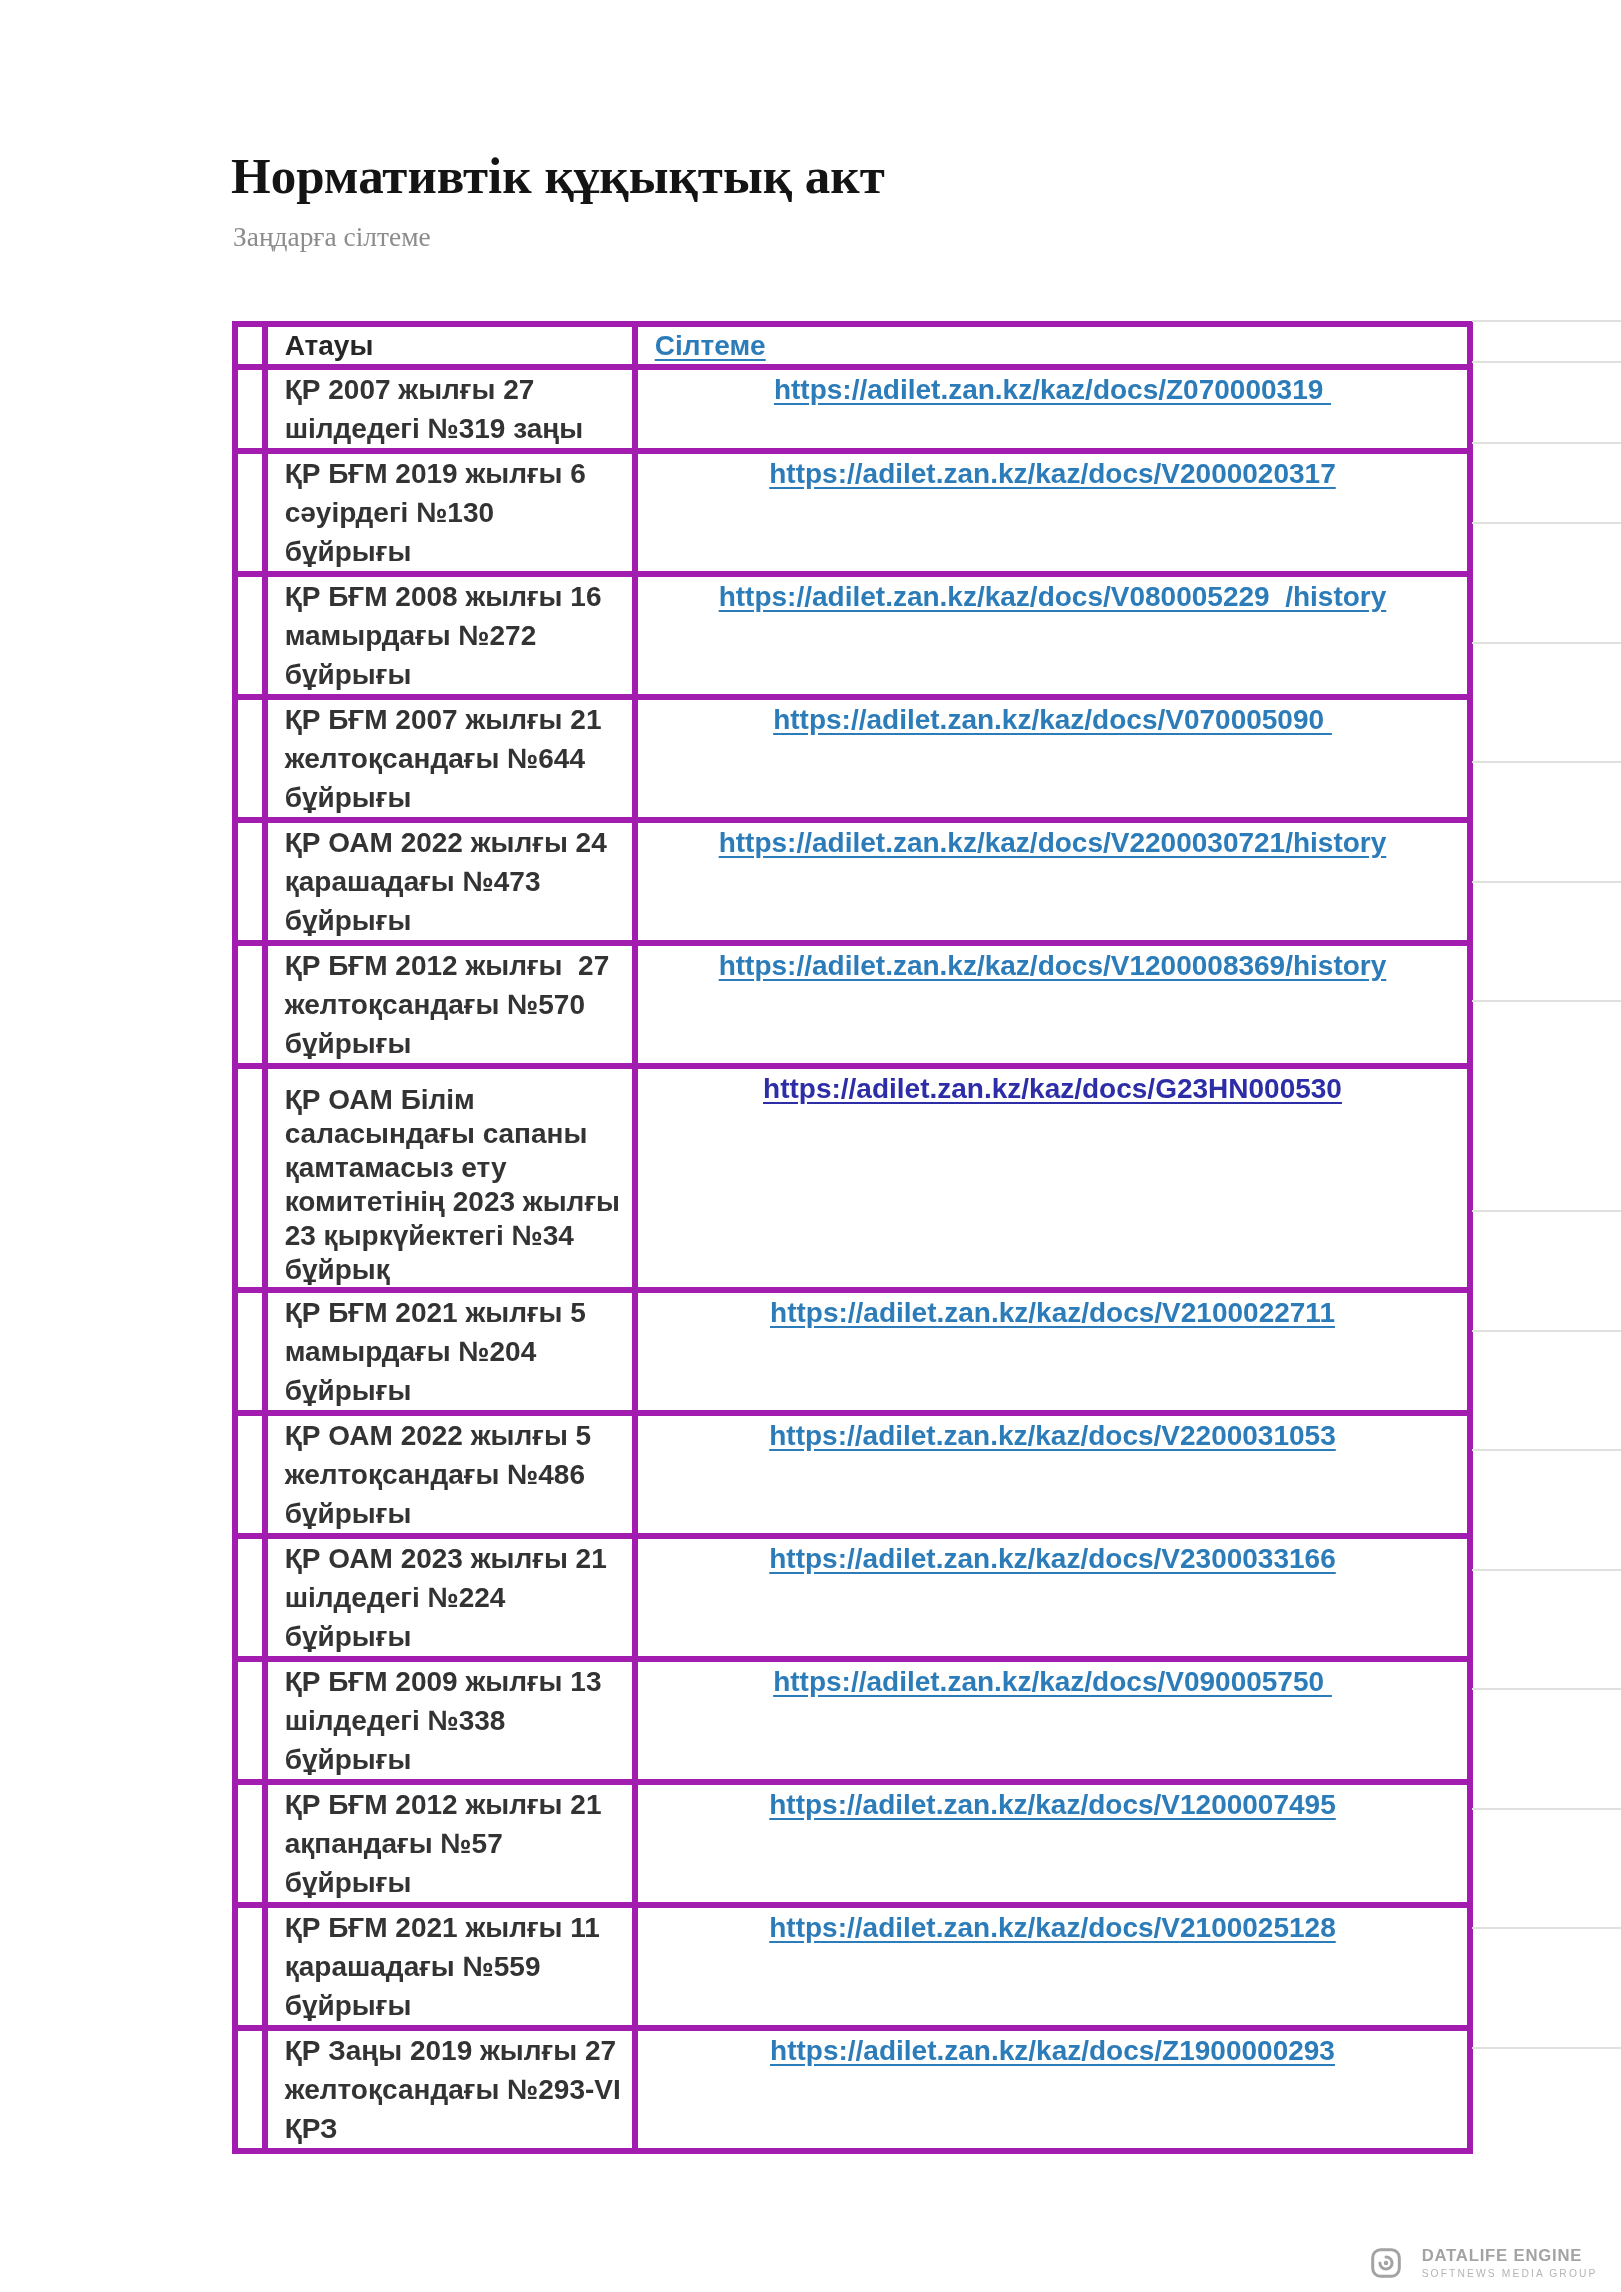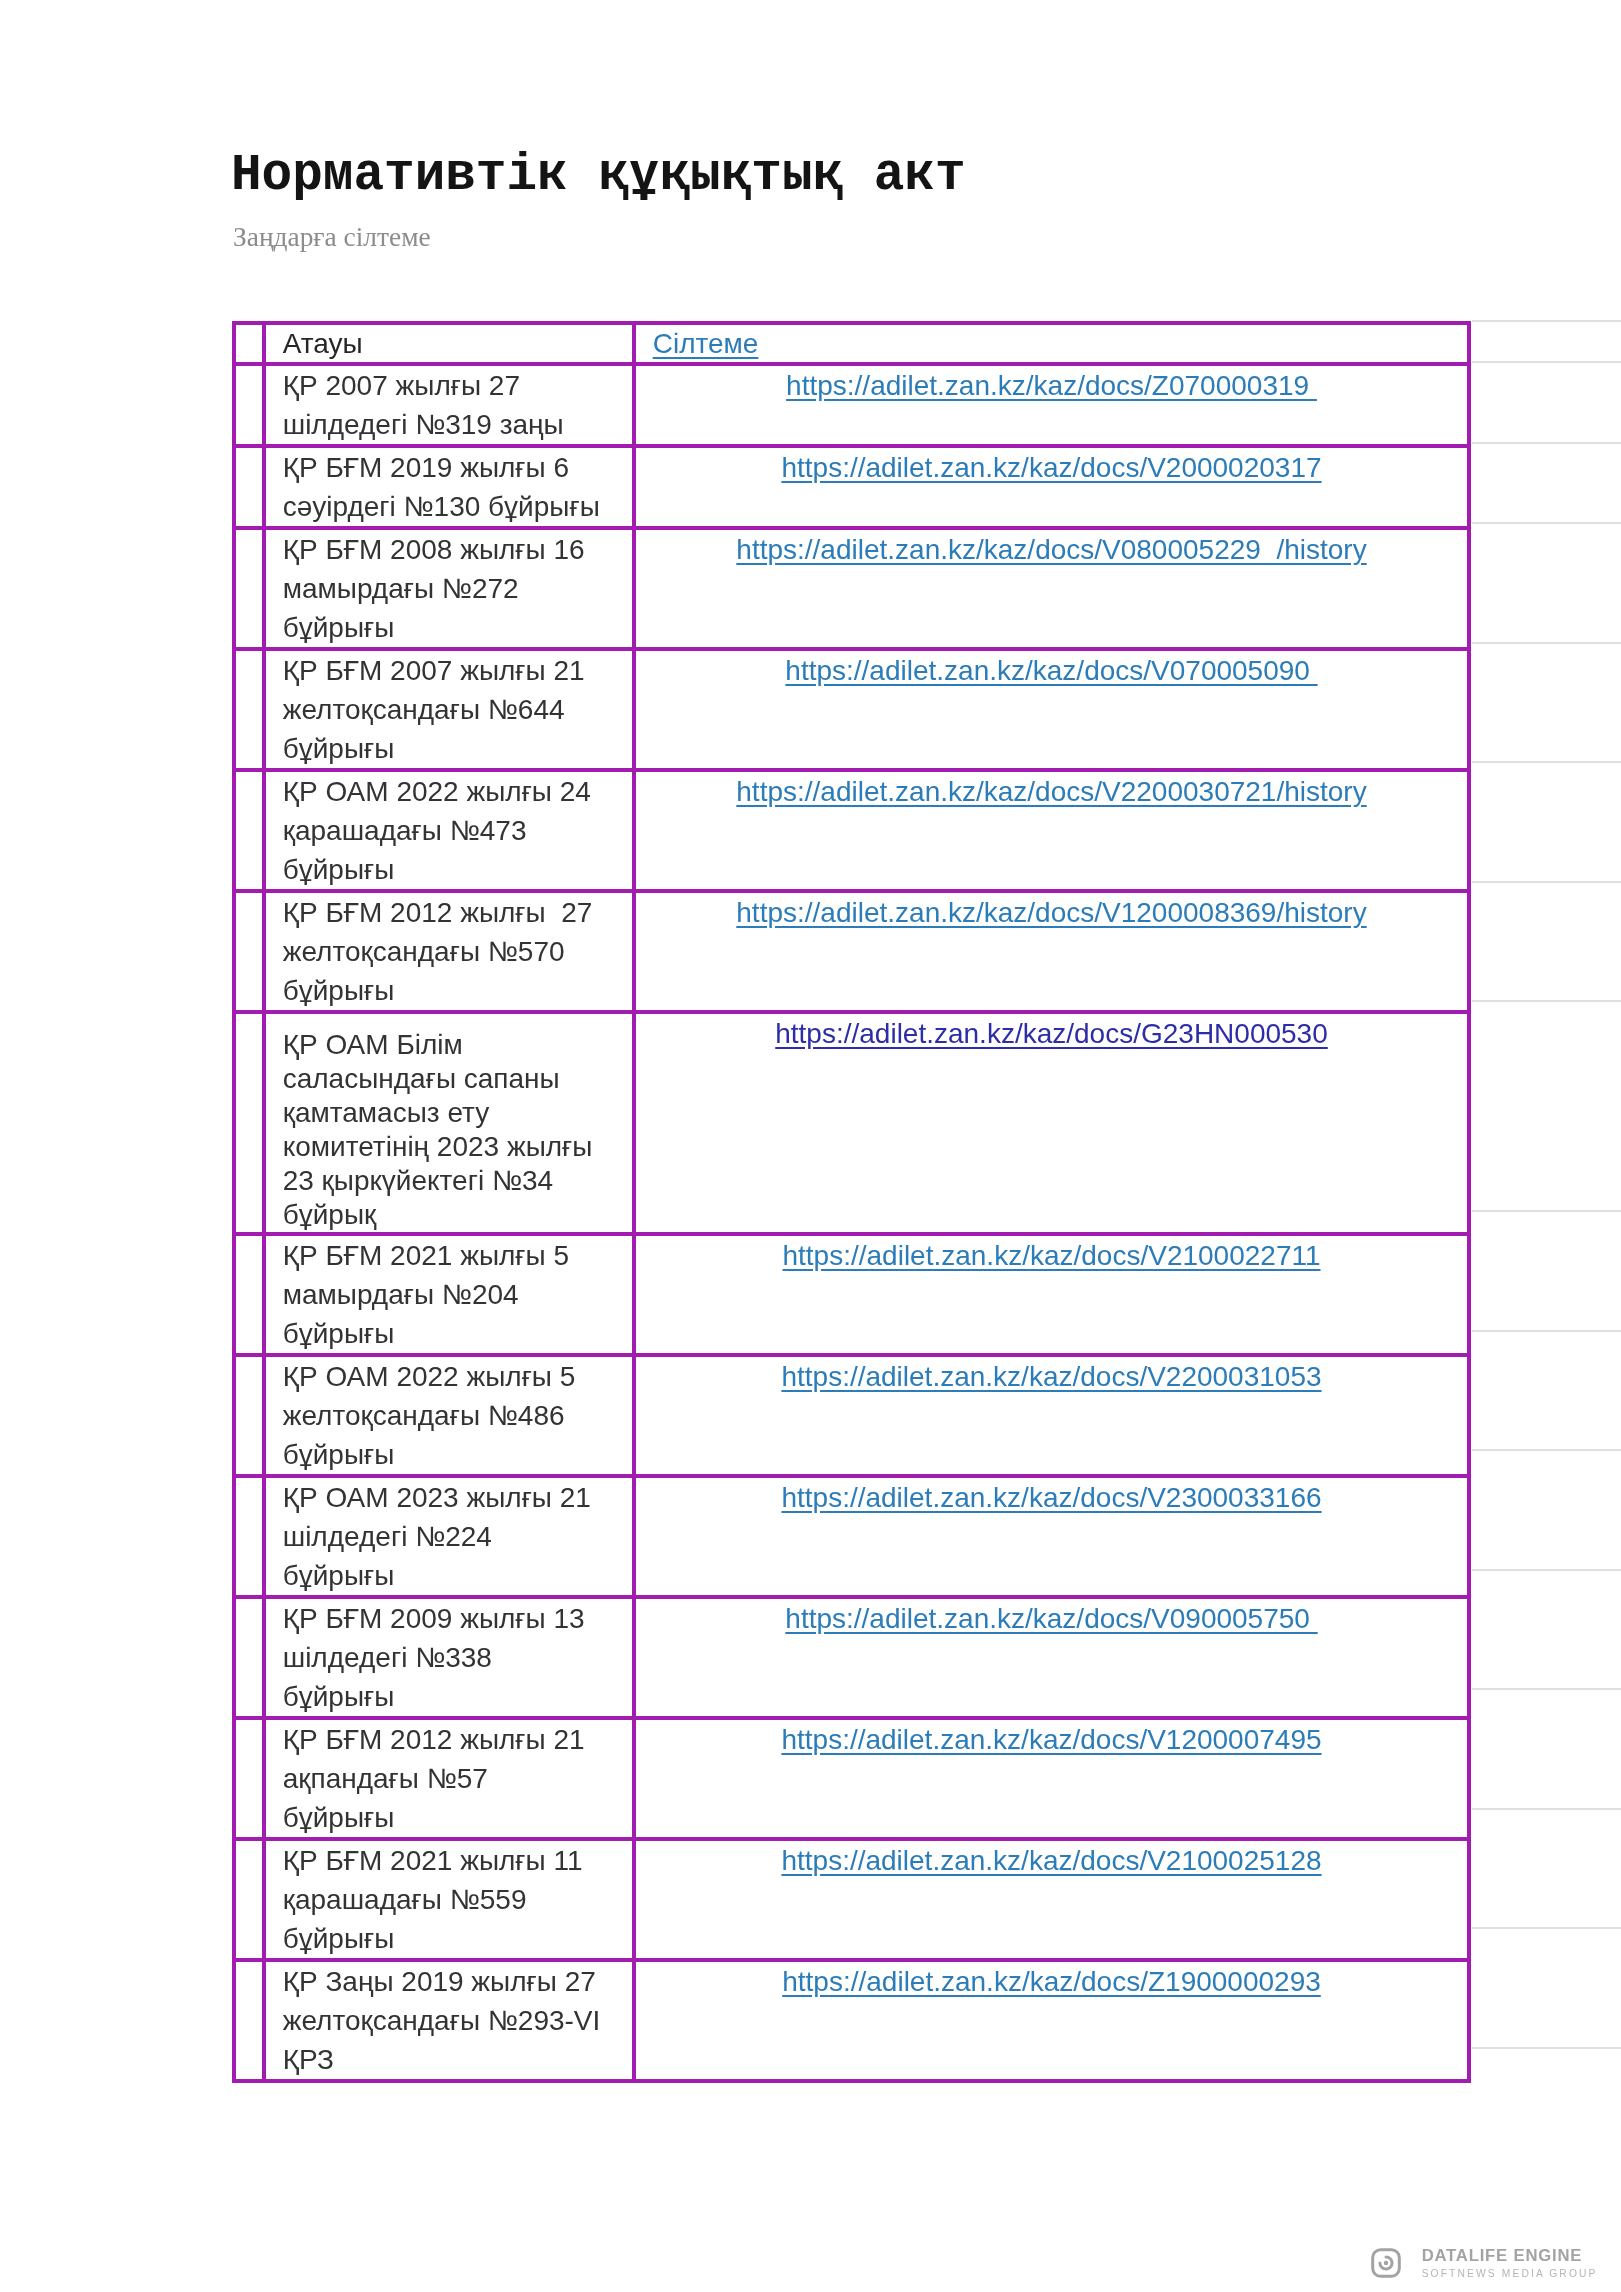--- a/index.html
+++ b/index.html
@@ -14,21 +14,21 @@
     overflow: hidden;
     font-family: "Liberation Sans", sans-serif;
   }
 
   
   .page-title {
     position: absolute;
     left: 231px;
     top: 147px;
     margin: 0;
-    font-family: Liberation Mono, monospace;
+    font-family: Liberation Serif, serif;
     font-weight: bold;
     font-size: 51px;
     line-height: 1.15;
     color: #141414;
     white-space: nowrap;
   }
   .page-subtitle {
     position: absolute;
     left: 233px;
     top: 222px;
@@ -42,22 +42,23 @@
   table.acts {
     position: absolute;
     left: 232px;
     top: 321px;
     width: 1235px;
     border-collapse: collapse;
     table-layout: fixed;
   }
   table.acts th,
   table.acts td {
-    border: 4px solid #a21caf;
+    border: 6px solid #a21caf;
     box-sizing: border-box;
+    font-weight: bold;
   }
   th.hdr {
     height: 41px;
     font-weight: normal;
     font-size: 28px;
     line-height: 37px;
     text-align: left;
     padding: 0 0 0 16.7px;
     color: #262626;
     vertical-align: middle;

